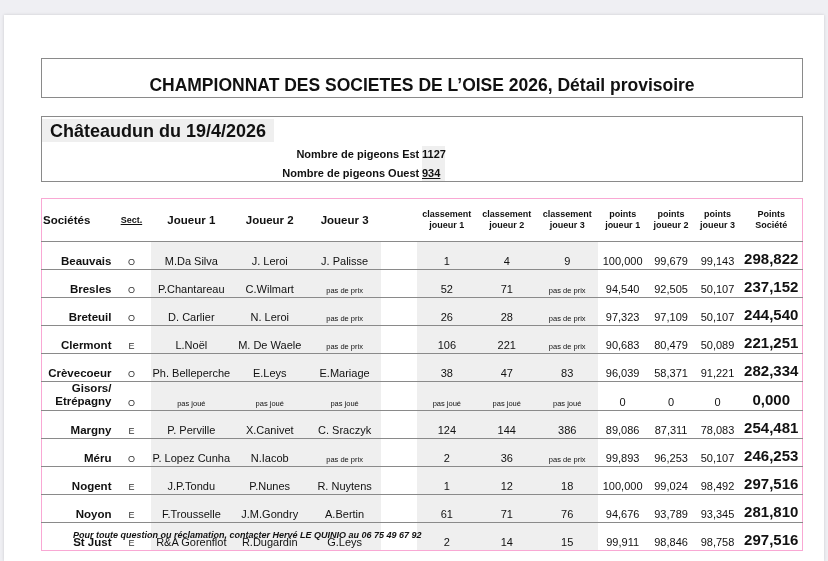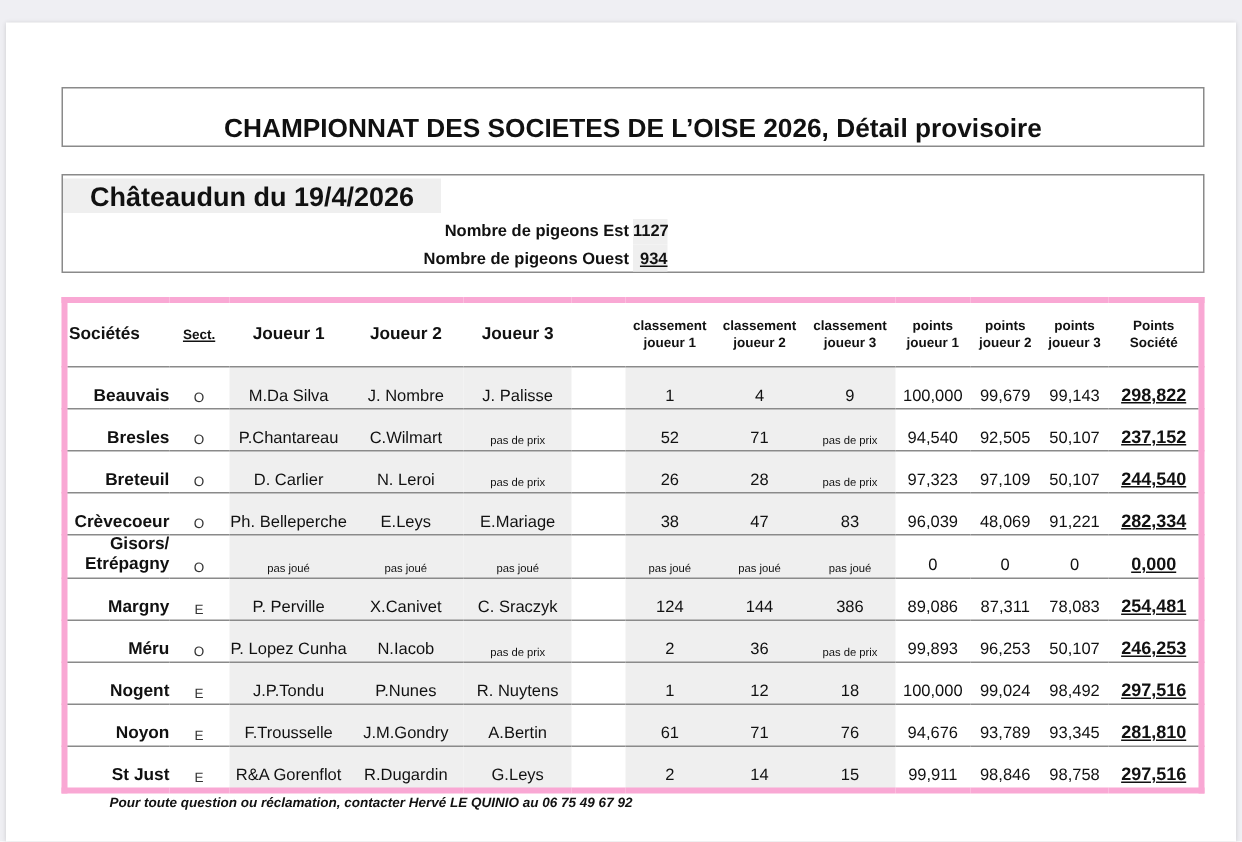--- a/index.html
+++ b/index.html
@@ -6,37 +6,37 @@
   body { width:828px; height:561px; background:#efeff3; position:relative; overflow:hidden;
          font-family:"Liberation Sans", sans-serif; color:#111; }
   .page { position:absolute; left:4px; top:15px; width:820px; height:546px; background:#fff;
           box-shadow:0 0 3px rgba(0,0,0,0.15); }
   .title-box { position:absolute; left:37px; top:43px; width:762px; height:40px;
                border:1px solid #8a8a8a; box-sizing:border-box; }
   .title-box .t { position:absolute; left:0; right:0; bottom:1px; text-align:center;
                   font-weight:bold; font-size:17.5px; letter-spacing:0; }
   .info-box { position:absolute; left:37px; top:101px; width:762px; height:66px;
               border:1px solid #8a8a8a; box-sizing:border-box; }
-  .info-box .venue { position:absolute; left:0; top:2px; height:23px; padding:0 18px;
+  .info-box .venue { position:absolute; left:0; top:2px; height:23px; padding:0 8px;
                      background:#efefef; font-weight:bold; font-size:18px; line-height:24px; }
   .info-box .lbl { position:absolute; right:376px; font-weight:bold; font-size:11px; }
-  .info-box .val { position:absolute; left:380px; width:23px; text-align:right; font-weight:bold;
+  .info-box .val { position:absolute; left:380px; width:23px; text-align:left; font-weight:bold;
                    font-size:11px; background:#efefef; }
-  .tbl { position:absolute; left:37px; top:183px; width:762px; border:4px solid #f9a8d4;
+  .tbl { position:absolute; left:37px; top:183px; width:762px; border:1px solid #f9a8d4;
          box-sizing:border-box; border-collapse:collapse; font-size:11px; }
   .tbl th { font-weight:bold; font-size:11.5px; height:42px; padding:0; vertical-align:middle; }
   .tbl th.small { font-size:9px; line-height:11px; }
   .tbl th.sect { font-size:9px;text-decoration:underline; }
   .tbl td { height:25px; padding:0; text-align:center; vertical-align:bottom; padding-bottom:2px;
             border-top:1px solid #8a8a8a; }
   .tbl td.soc { text-align:right; font-weight:bold; font-size:11.5px; padding-left:1px; }
   .tbl td.sect { font-size:9px; color:#333; }
   .tbl td.shade { background:#efefef; }
   .tbl td.tiny { font-size:7.5px; }
-  .tbl td.bold { font-weight:bold; font-size:12px;text-decoration:underline; }
+  .tbl td.bold { font-weight:bold; font-size:15px; }
   .tbl td.soc2 { line-height:13px; }
   .footer { position:absolute; left:69px; top:515px; font-weight:bold; font-style:italic; font-size:9px; }
 </style>
 </head>
 <body>
 
 <div class="page">
   <div class="title-box">
     <div class="t">CHAMPIONNAT DES SOCIETES DE L’OISE 2026, Détail provisoire</div>
   </div>
@@ -80,21 +80,21 @@
         <th class="small"><span>points</span><br><span>joueur 2</span></th>
         <th class="small"><span>points</span><br><span>joueur 3</span></th>
         <th class="small"><span>Points</span><br><span>Société</span></th>
       </tr>
     </thead>
     <tbody id="tbody">
         <tr>
           <td class="soc">Beauvais</td>
           <td class="sect">O</td>
           <td class="shade">M.Da Silva</td>
-          <td class="shade">J. Nombre</td>
+          <td class="shade">J. Leroi</td>
           <td class="shade">J. Palisse</td>
           <td class=""></td>
           <td class="shade">1</td>
           <td class="shade">4</td>
           <td class="shade">9</td>
           <td class="">100,000</td>
           <td class="">99,679</td>
           <td class="">99,143</td>
           <td class="bold">298,822</td>
         </tr>
@@ -122,31 +122,46 @@
           <td class=""></td>
           <td class="shade">26</td>
           <td class="shade">28</td>
           <td class="shade tiny">pas de prix</td>
           <td class="">97,323</td>
           <td class="">97,109</td>
           <td class="">50,107</td>
           <td class="bold">244,540</td>
         </tr>
         <tr>
+          <td class="soc">Clermont</td>
+          <td class="sect">E</td>
+          <td class="shade">L.Noël</td>
+          <td class="shade">M. De Waele</td>
+          <td class="shade tiny">pas de prix</td>
+          <td class=""></td>
+          <td class="shade">106</td>
+          <td class="shade">221</td>
+          <td class="shade tiny">pas de prix</td>
+          <td class="">90,683</td>
+          <td class="">80,479</td>
+          <td class="">50,089</td>
+          <td class="bold">221,251</td>
+        </tr>
+        <tr>
           <td class="soc">Crèvecoeur</td>
           <td class="sect">O</td>
           <td class="shade">Ph. Belleperche</td>
           <td class="shade">E.Leys</td>
           <td class="shade">E.Mariage</td>
           <td class=""></td>
           <td class="shade">38</td>
           <td class="shade">47</td>
           <td class="shade">83</td>
           <td class="">96,039</td>
-          <td class="">48,069</td>
+          <td class="">58,371</td>
           <td class="">91,221</td>
           <td class="bold">282,334</td>
         </tr>
         <tr>
           <td class="soc soc2" style="vertical-align: bottom;">Gisors/<br>Etrépagny</td>
           <td class="sect">O</td>
           <td class="shade tiny">pas joué</td>
           <td class="shade tiny">pas joué</td>
           <td class="shade tiny">pas joué</td>
           <td class=""></td>

